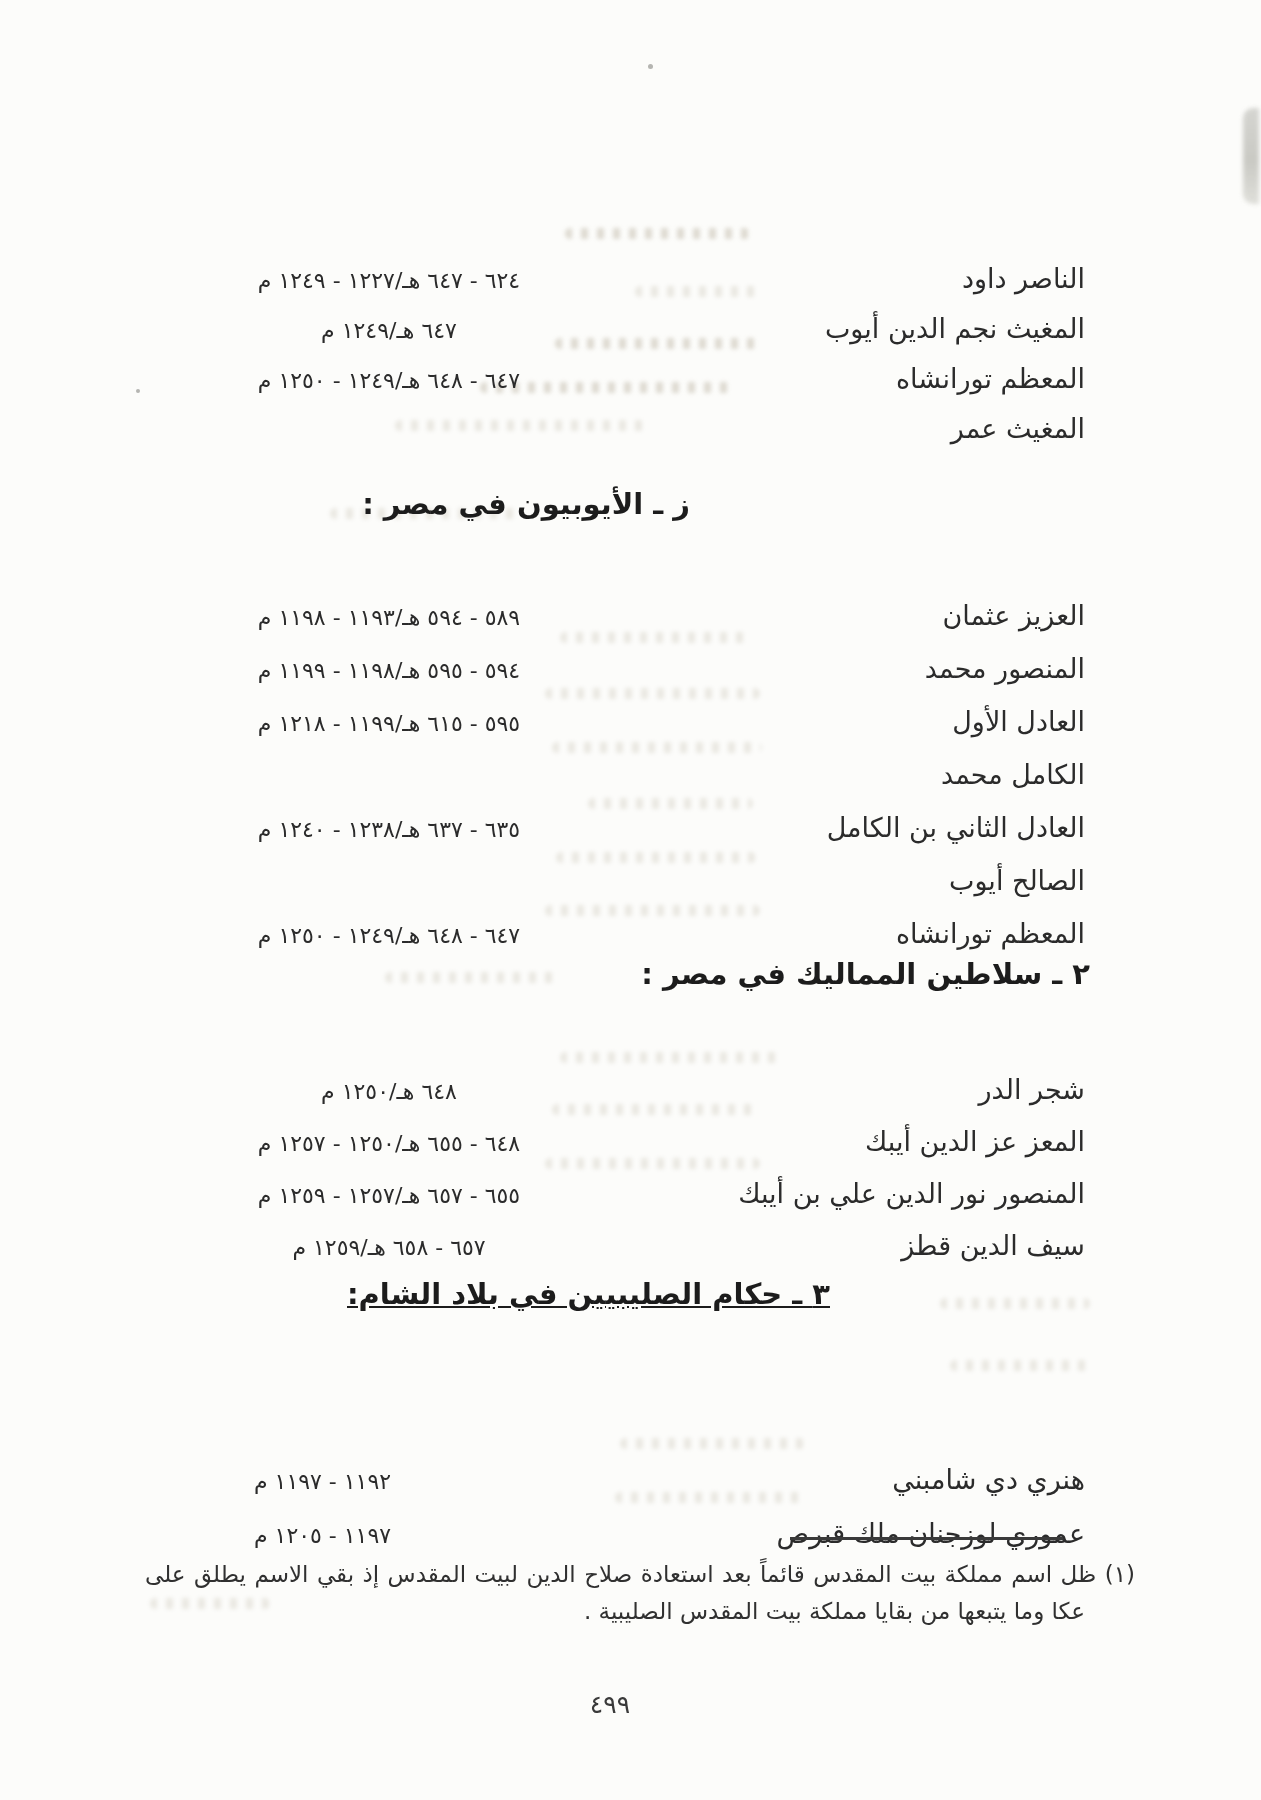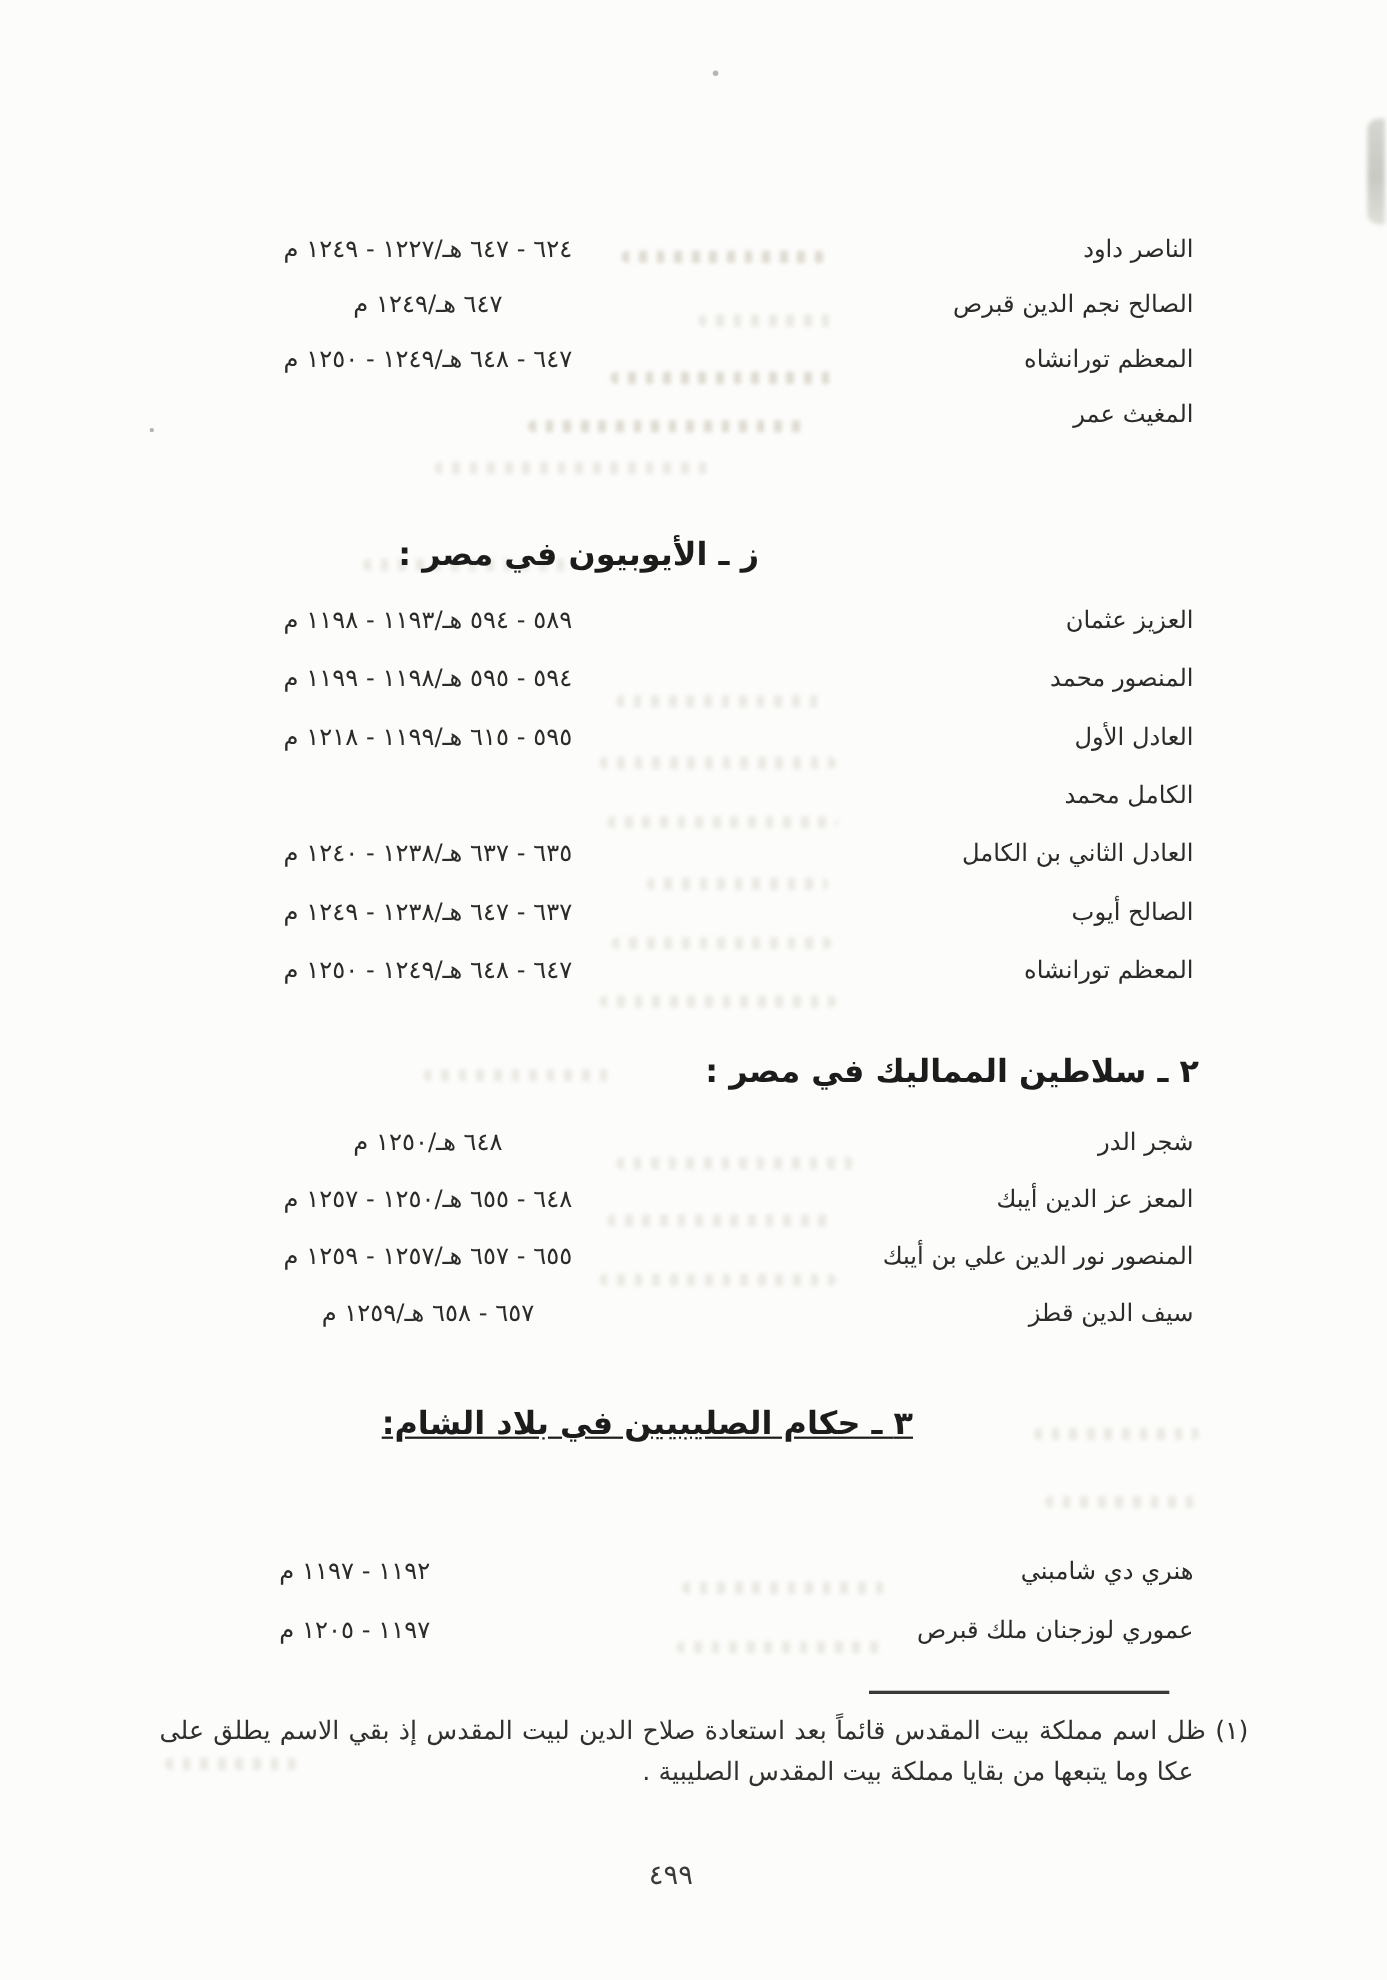--- a/index.html
+++ b/index.html
@@ -13,21 +13,21 @@
     color:#2b2b2b;
     overflow:hidden;
   }
   
   .list{position:absolute;right:176px;width:935px;}
   .row{display:flex;justify-content:space-between;align-items:baseline;}
   .list-a .row{height:50px;}
   .list-b .row{height:53px;}
   .list-c .row{height:52px;}
   .list-d .row{height:54px;}
-  .ruler-name{font-size:22px;white-space:nowrap;}
+  .ruler-name{font-size:27px;white-space:nowrap;margin-top:48px;}
   .ruler-dates{
     width:478px;text-align:center;font-size:22px;
     white-space:nowrap;letter-spacing:1px;
   }
   .list-d .ruler-dates{width:345px;}
   
   .heading{position:absolute;font-weight:bold;font-size:29px;white-space:nowrap;color:#1c1c1c;}
   .subheading{position:absolute;font-weight:bold;font-size:27px;white-space:nowrap;color:#1c1c1c;}
   .subheading sup{font-size:0.62em;vertical-align:super;}
   
@@ -87,21 +87,21 @@
   <div class="ghost light" style="top:1438px;left:620px;width:185px;"></div>
   <div class="ghost light" style="top:1492px;left:615px;width:190px;"></div>
   <div class="ghost light" style="top:1598px;left:150px;width:120px;"></div>
 
   <div class="list list-a" style="top:215px;">
     <div class="row">
       <span class="ruler-name">الناصر داود</span>
       <span class="ruler-dates">٦٢٤ - ٦٤٧ هـ/١٢٢٧ - ١٢٤٩ م</span>
     </div>
     <div class="row">
-      <span class="ruler-name">الصالح نجم الدين قبرص</span>
+      <span class="ruler-name">المغيث نجم الدين أيوب</span>
       <span class="ruler-dates">٦٤٧ هـ/١٢٤٩ م</span>
     </div>
     <div class="row">
       <span class="ruler-name">المعظم تورانشاه</span>
       <span class="ruler-dates">٦٤٧ - ٦٤٨ هـ/١٢٤٩ - ١٢٥٠ م</span>
     </div>
     <div class="row">
       <span class="ruler-name">المغيث عمر</span>
     </div>
   </div>
@@ -123,21 +123,20 @@
     </div>
     <div class="row">
       <span class="ruler-name">الكامل محمد</span>
     </div>
     <div class="row">
       <span class="ruler-name">العادل الثاني بن الكامل</span>
       <span class="ruler-dates">٦٣٥ - ٦٣٧ هـ/١٢٣٨ - ١٢٤٠ م</span>
     </div>
     <div class="row">
       <span class="ruler-name">الصالح أيوب</span>
-      <span class="ruler-dates">٦٣٧ - ٦٤٧ هـ/١٢٣٨ - ١٢٤٩ م</span>
     </div>
     <div class="row">
       <span class="ruler-name">المعظم تورانشاه</span>
       <span class="ruler-dates">٦٤٧ - ٦٤٨ هـ/١٢٤٩ - ١٢٥٠ م</span>
     </div>
   </div>
 
   <div class="heading" style="top:957px;right:171px;">٢ ـ سلاطين المماليك في مصر :</div>
 
   <div class="list list-c" style="top:1026px;">

